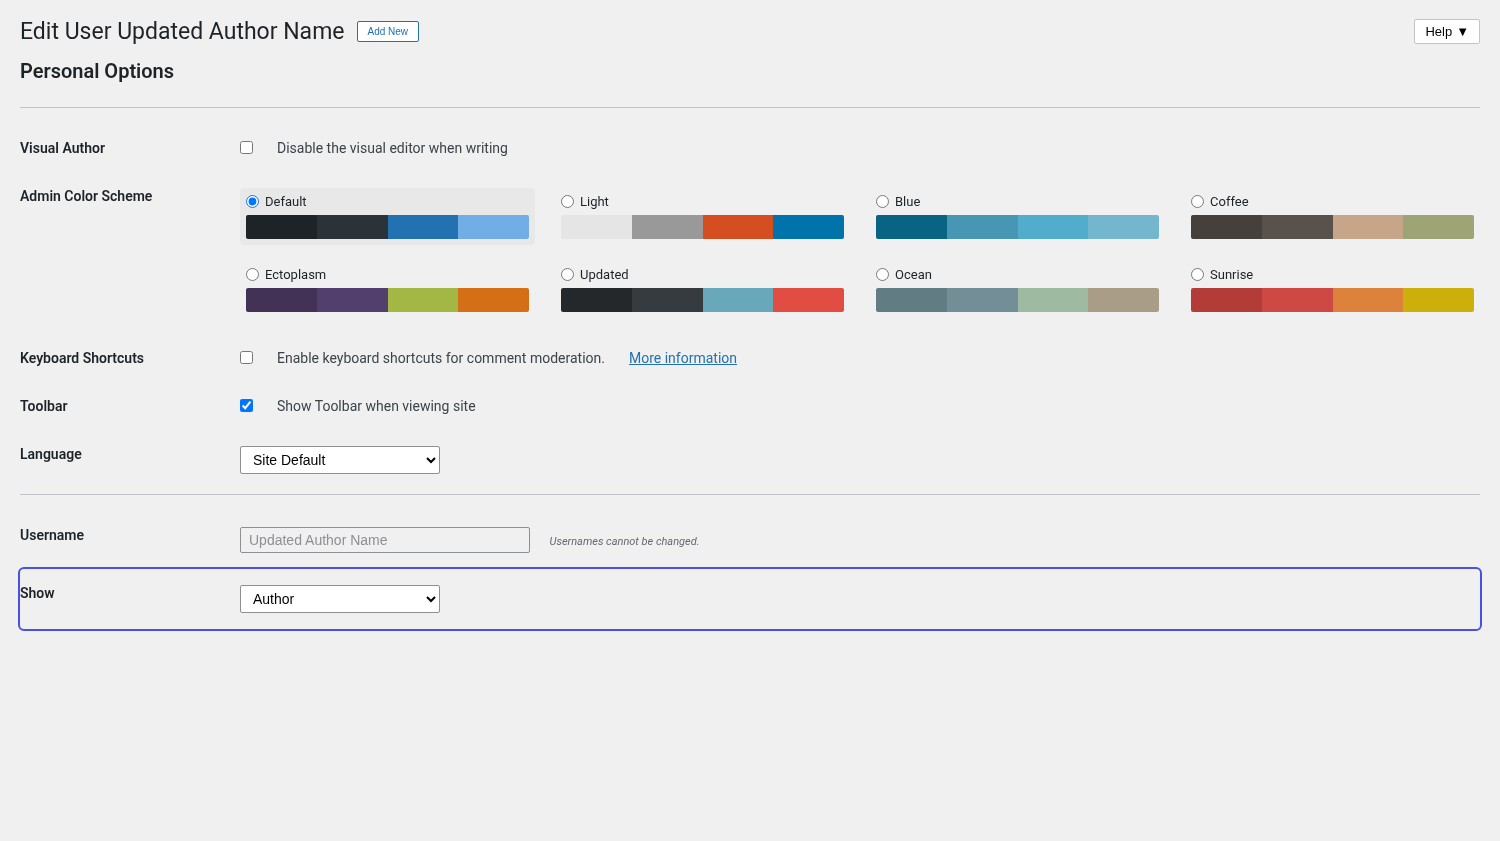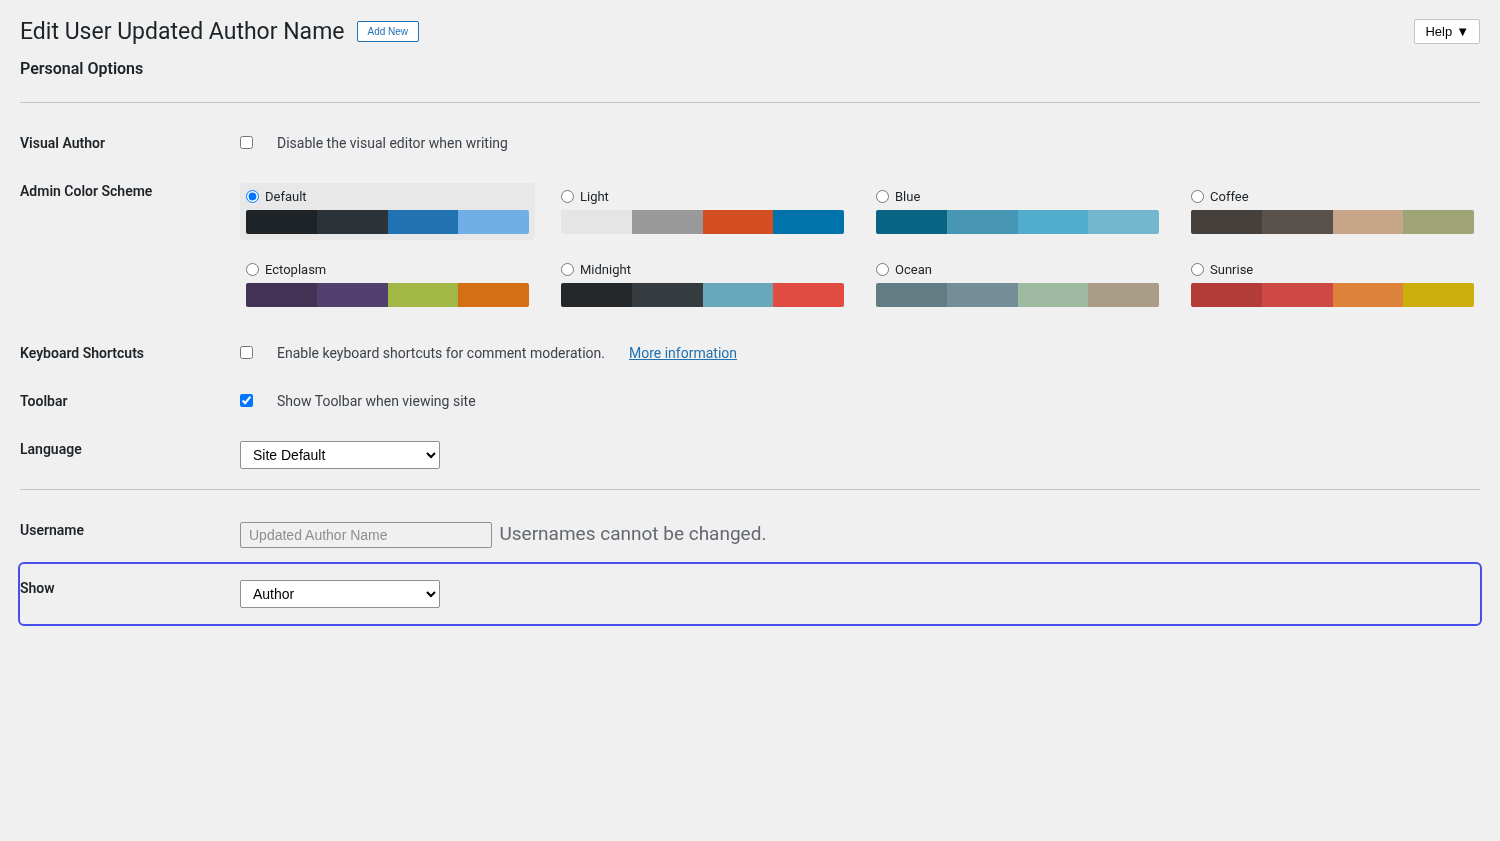--- a/index.html
+++ b/index.html
@@ -44,21 +44,21 @@
       cursor: pointer;
       border-radius: 2px;
       display: flex;
       align-items: center;
       gap: 4px;
     }
     .content-area {
       padding: 0 20px 20px 20px;
     }
     .section-heading {
-      font-size: 16px;
+      font-size: 20px;
       font-weight: 600;
       color: #1d2327;
       margin-bottom: 16px;
       padding-bottom: 8px;
     }
     .form-table {
       width: 100%;
       border-collapse: collapse;
     }
     .form-table tr td:first-child {
@@ -136,26 +136,27 @@
       min-width: 200px;
       appearance: auto;
     }
     .text-input {
       border: 1px solid #8c8f94;
       border-radius: 2px;
       padding: 4px 8px;
       font-size: 14px;
       background: #f0f0f1;
       color: #8c8f94;
-      width: 252px;
+      width: 290px;
     }
     .username-note {
       color: #646970;
-      margin-left: 4px;
-      font-size: 19px;
+      font-style: italic;
+      margin-left: 16px;
+      font-size: 11px;
     }
     .role-row-highlight {
       outline: 2px solid #4750eb;
       border-radius: 4px;
     }
     .role-row-highlight td:first-child {
       padding-left: 10px;
     }
     .role-row-highlight td:last-child {
       padding-right: 10px;
@@ -259,21 +260,21 @@
                 <div class="color-swatches">
                   <div class="color-swatch" style="background-color: rgb(65, 50, 86);"></div>
                   <div class="color-swatch" style="background-color: rgb(82, 63, 109);"></div>
                   <div class="color-swatch" style="background-color: rgb(163, 183, 69);"></div>
                   <div class="color-swatch" style="background-color: rgb(212, 111, 21);"></div>
                 </div>
               </div>
               <div class="color-scheme-option">
                 <div class="color-scheme-header">
                   <input type="radio" name="admin_color" value="midnight" style="">
-                  <span class="color-scheme-label">Midnight</span>
+                  <span class="color-scheme-label">Updated</span>
                 </div>
                 <div class="color-swatches">
                   <div class="color-swatch" style="background-color: rgb(37, 40, 43);"></div>
                   <div class="color-swatch" style="background-color: rgb(54, 59, 63);"></div>
                   <div class="color-swatch" style="background-color: rgb(105, 168, 187);"></div>
                   <div class="color-swatch" style="background-color: rgb(225, 77, 67);"></div>
                 </div>
               </div>
               <div class="color-scheme-option">
                 <div class="color-scheme-header">

